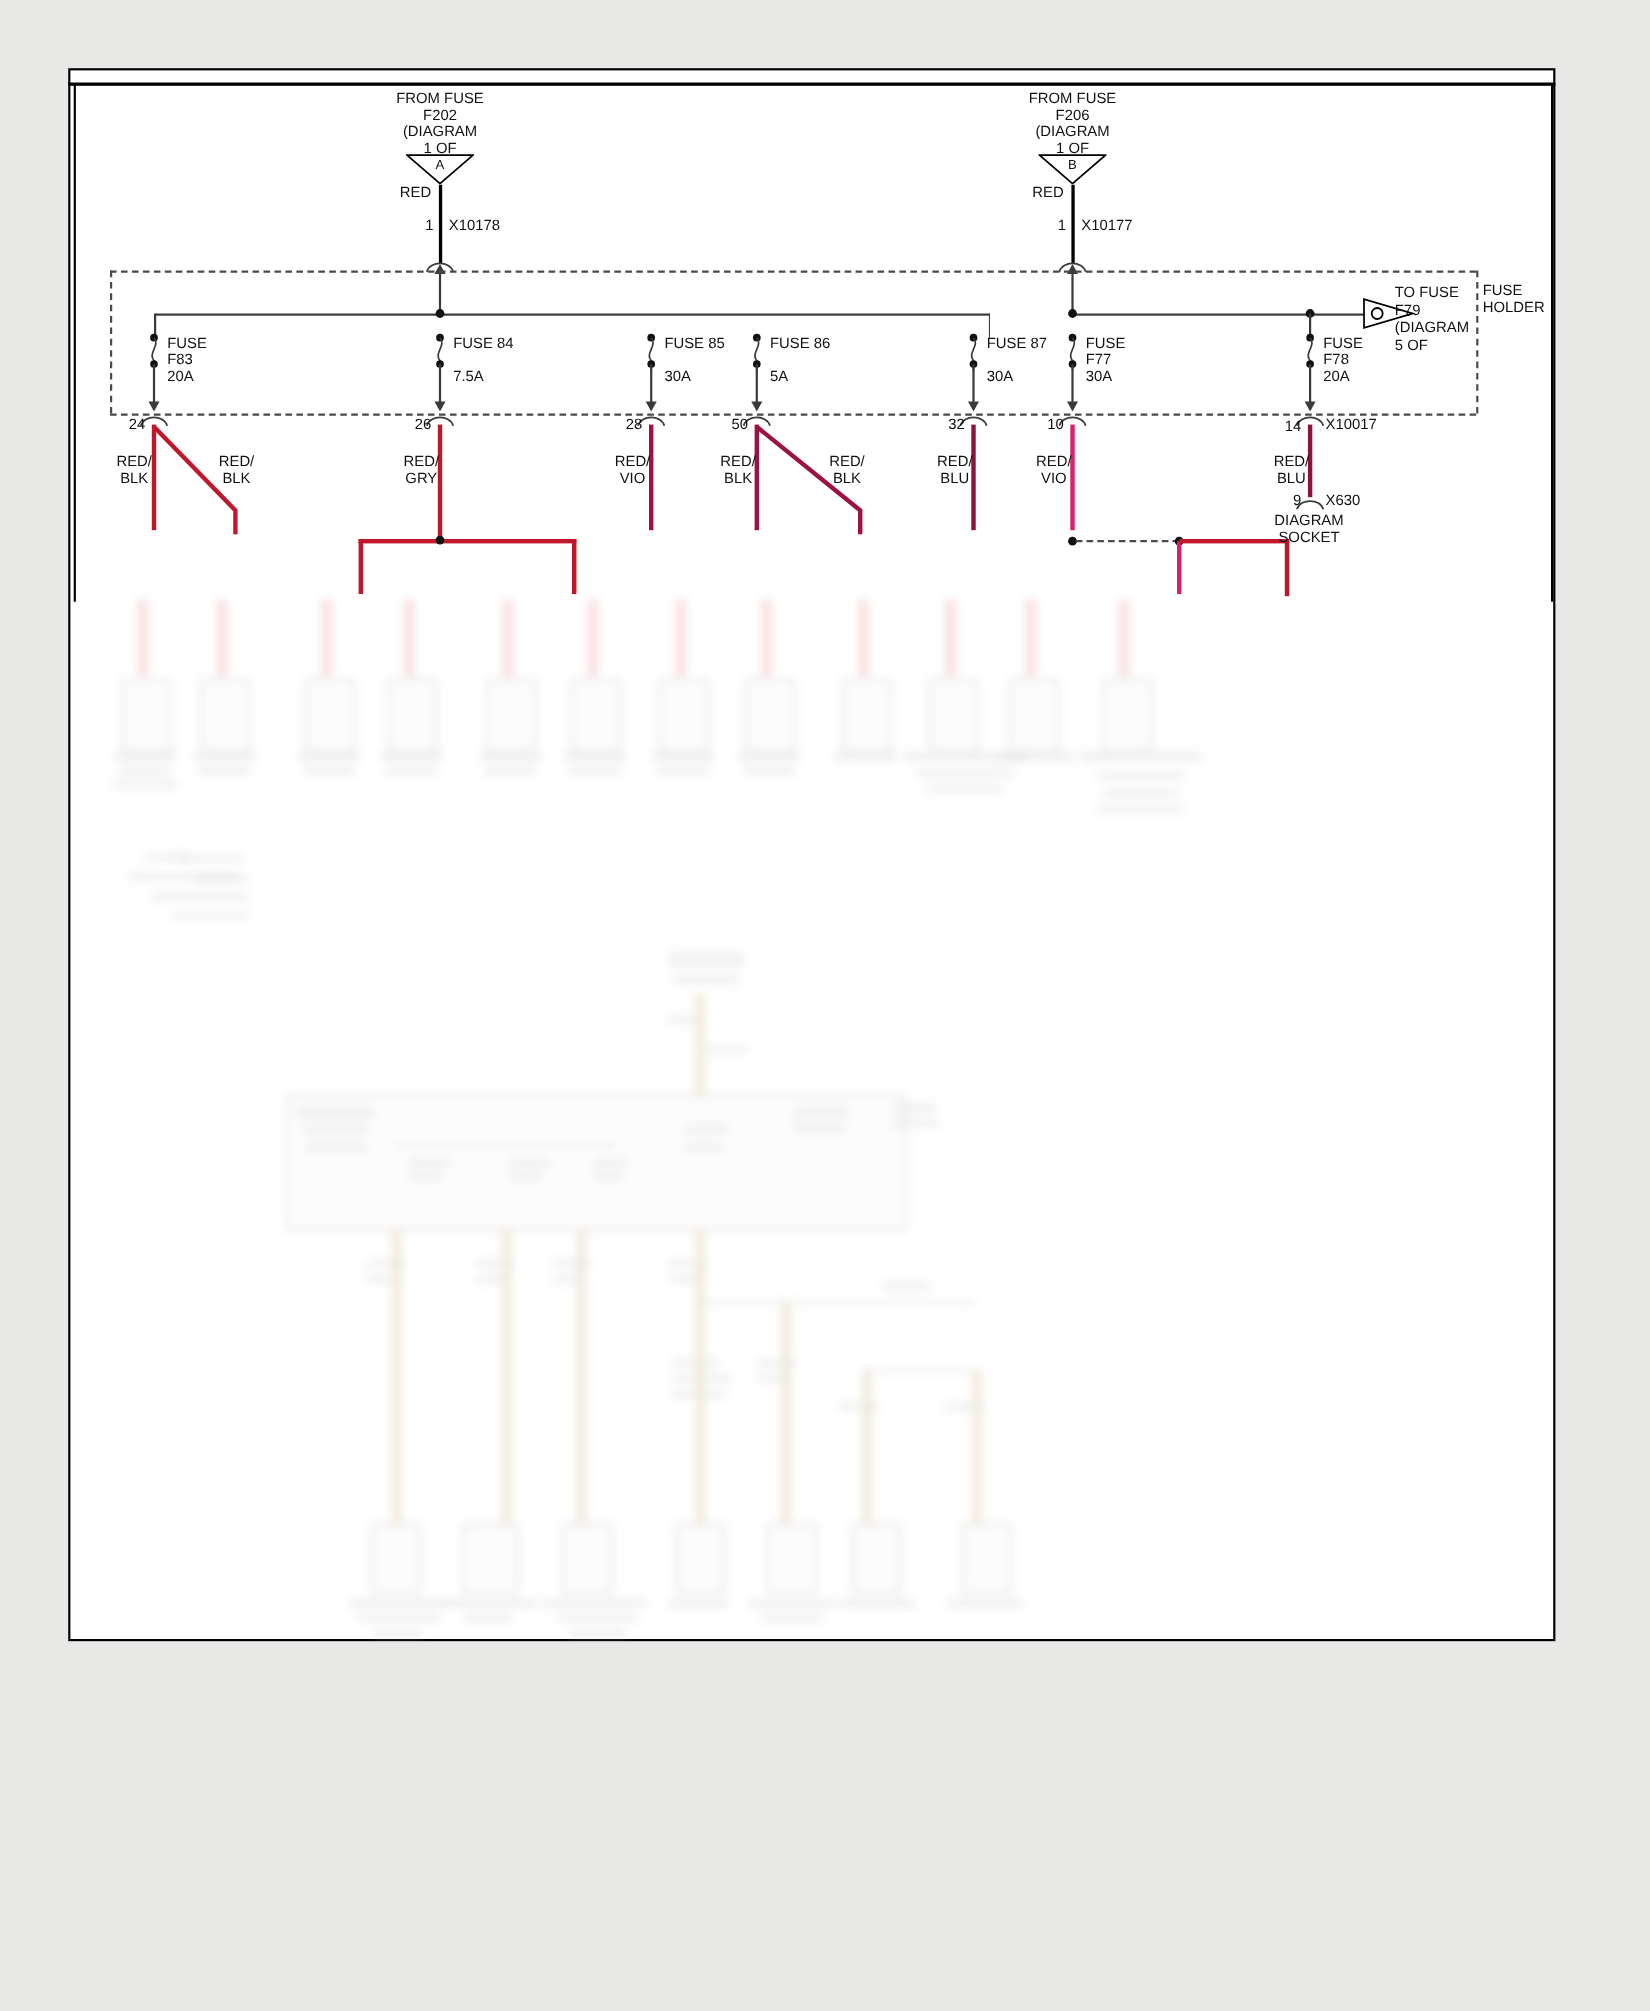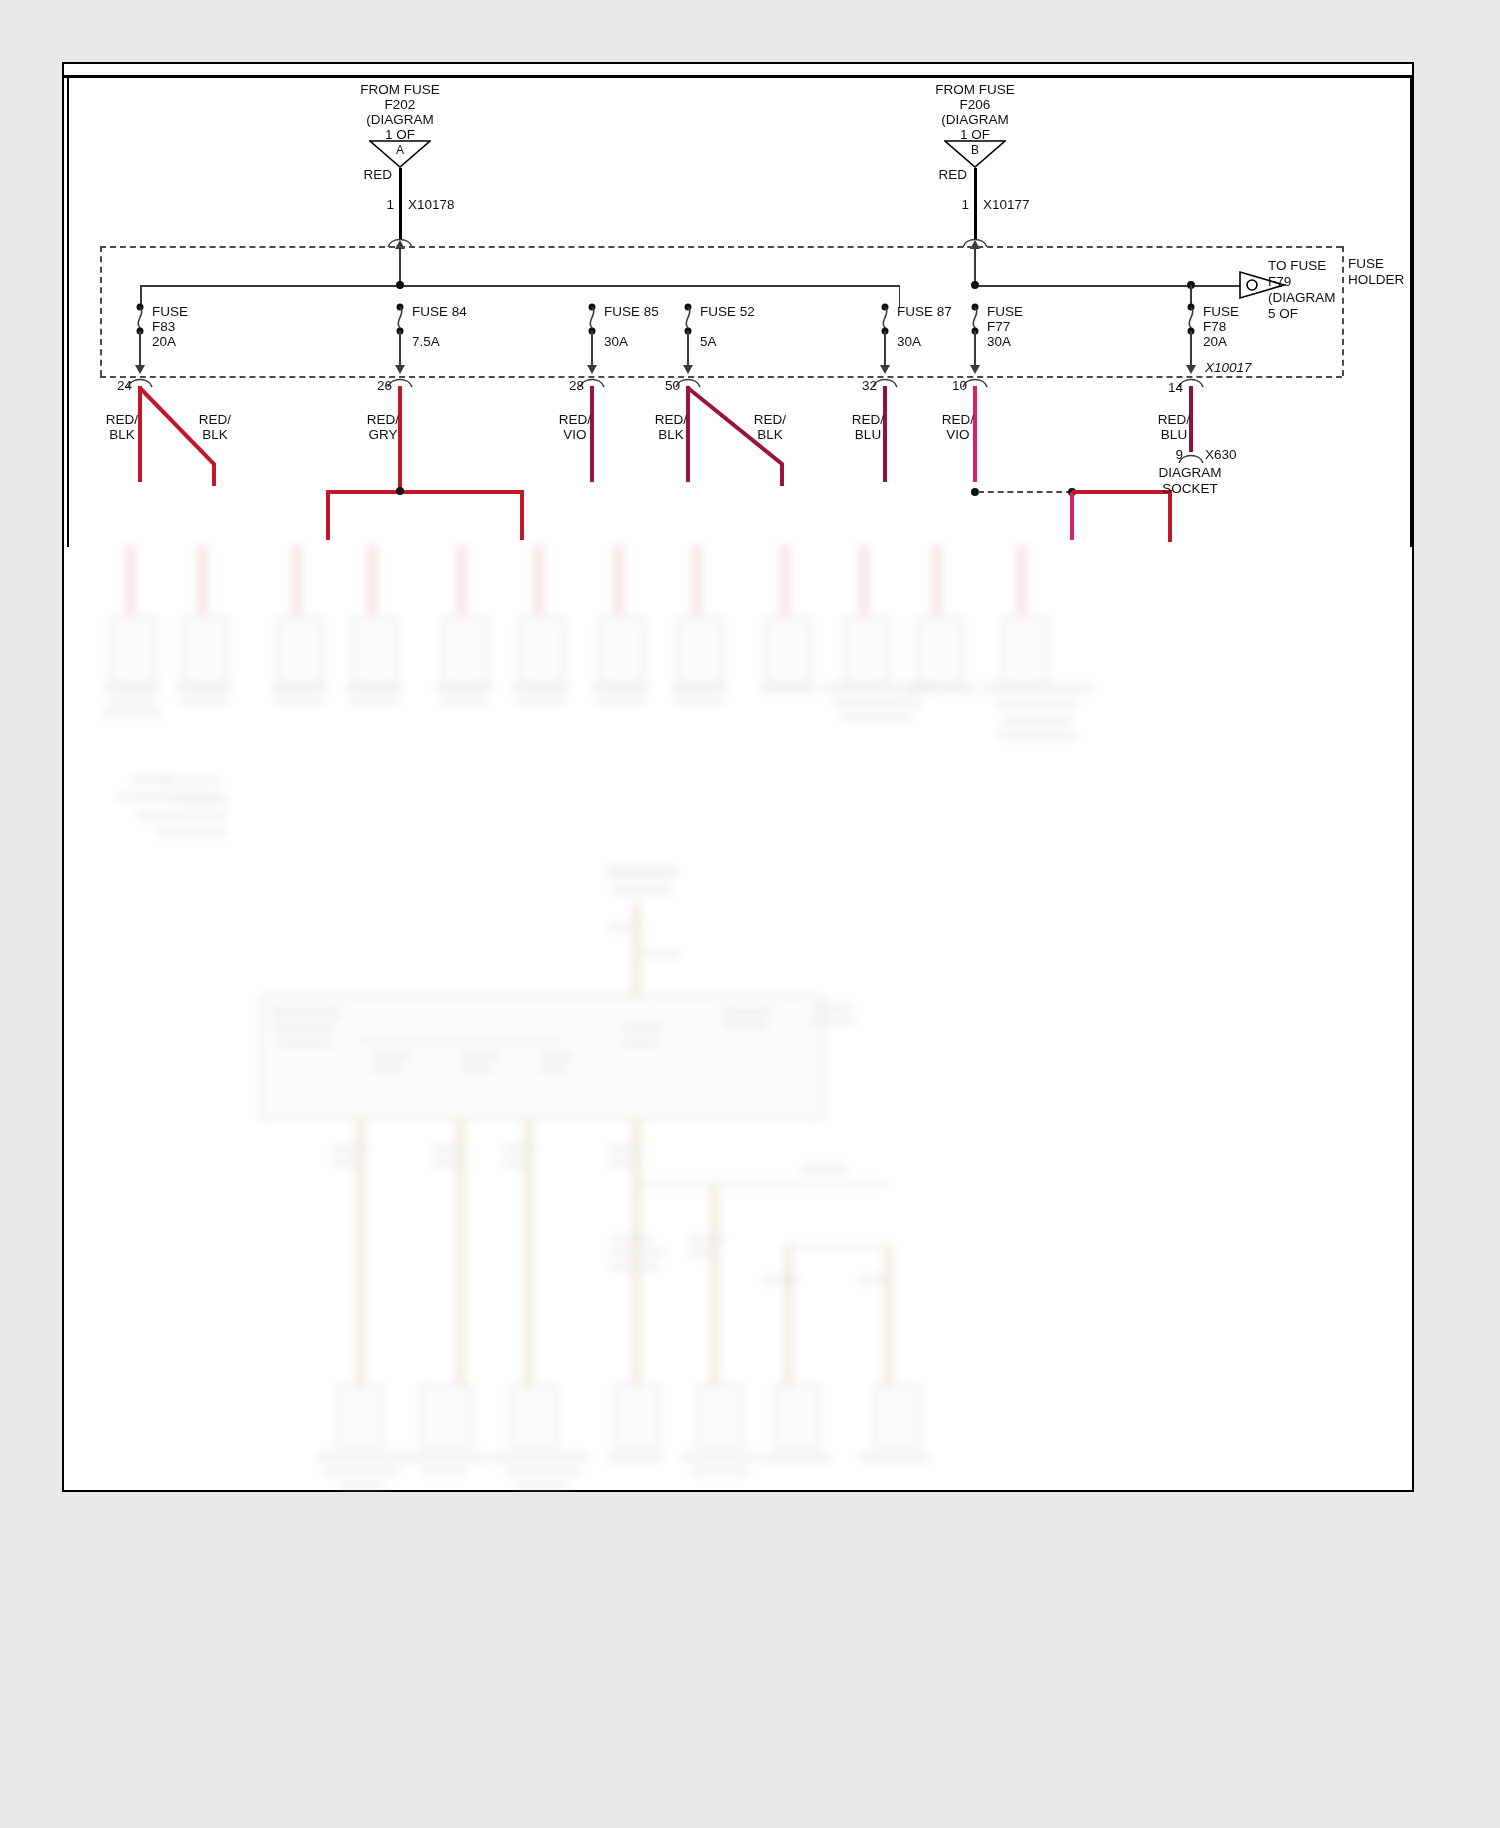--- a/index.html
+++ b/index.html
@@ -149,21 +149,21 @@
   </svg>
   <div class="lbl r" style="left:584px;top:378px;">28</div>
 
   <div class="dot sm" style="left:688px;top:307px;"></div>
   <svg class="fuse" style="left:681px;top:307px;" viewBox="0 0 14 30">
     <path d="M7,0 C13,7 1,14 7,21 L7,30" fill="none" stroke="#3a3a3a" stroke-width="1.6"></path>
   </svg>
   <div class="dot sm" style="left:688px;top:331px;"></div>
   <div class="vline" style="left:687.2px;top:331px;height:36px;"></div>
   <div class="arrowdown" style="left:688px;top:365px;"></div>
-  <div class="lbl" style="left:700px;top:304px;">FUSE 52</div>
+  <div class="lbl" style="left:700px;top:304px;">FUSE 86</div>
   <div class="lbl" style="left:700px;top:334px;">5A</div>
   <svg class="conn" style="left:688px;top:376px;width:26px;height:12px;" viewBox="0 0 26 12">
     <path d="M1,11 C4,1 22,1 25,11" fill="none" stroke="#3a3a3a" stroke-width="1.6"></path>
   </svg>
   <div class="lbl r" style="left:680px;top:378px;">50</div>
 
   <div class="dot sm" style="left:885px;top:307px;"></div>
   <svg class="fuse" style="left:878px;top:307px;" viewBox="0 0 14 30">
     <path d="M7,0 C13,7 1,14 7,21 L7,30" fill="none" stroke="#3a3a3a" stroke-width="1.6"></path>
   </svg>
@@ -201,21 +201,21 @@
   <div class="dot sm" style="left:1191px;top:331px;"></div>
   <div class="vline" style="left:1190.2px;top:331px;height:36px;"></div>
   <div class="arrowdown" style="left:1191px;top:365px;"></div>
   <div class="lbl" style="left:1203px;top:304px;">FUSE</div>
   <div class="lbl" style="left:1203px;top:319px;">F78</div>
   <div class="lbl" style="left:1203px;top:334px;">20A</div>
   <svg class="conn" style="left:1191px;top:376px;width:26px;height:12px;" viewBox="0 0 26 12">
     <path d="M1,11 C4,1 22,1 25,11" fill="none" stroke="#3a3a3a" stroke-width="1.6"></path>
   </svg>
   <div class="lbl r" style="left:1183px;top:380px;">14</div>
-  <div class="lbl" style="left:1205px;top:360px;font-style:italic;">X10017</div>
+  <div class="lbl" style="left:1205px;top:378px;">X10017</div>
 
   <div class="wire rb" style="left:138px;top:386px;height:96px;"></div>
   <svg style="position:absolute;left:136px;top:386px;width:120px;height:100px;" viewBox="0 0 120 100">
     <path d="M4,2 L78,78 L78,100" fill="none" stroke="#c0182a" stroke-width="4"></path>
   </svg>
   <div class="lbl c" style="left:122px;top:412px;">RED/</div>
   <div class="lbl c" style="left:122px;top:427px;">BLK</div>
   <div class="lbl c" style="left:215px;top:412px;">RED/</div>
   <div class="lbl c" style="left:215px;top:427px;">BLK</div>
 

